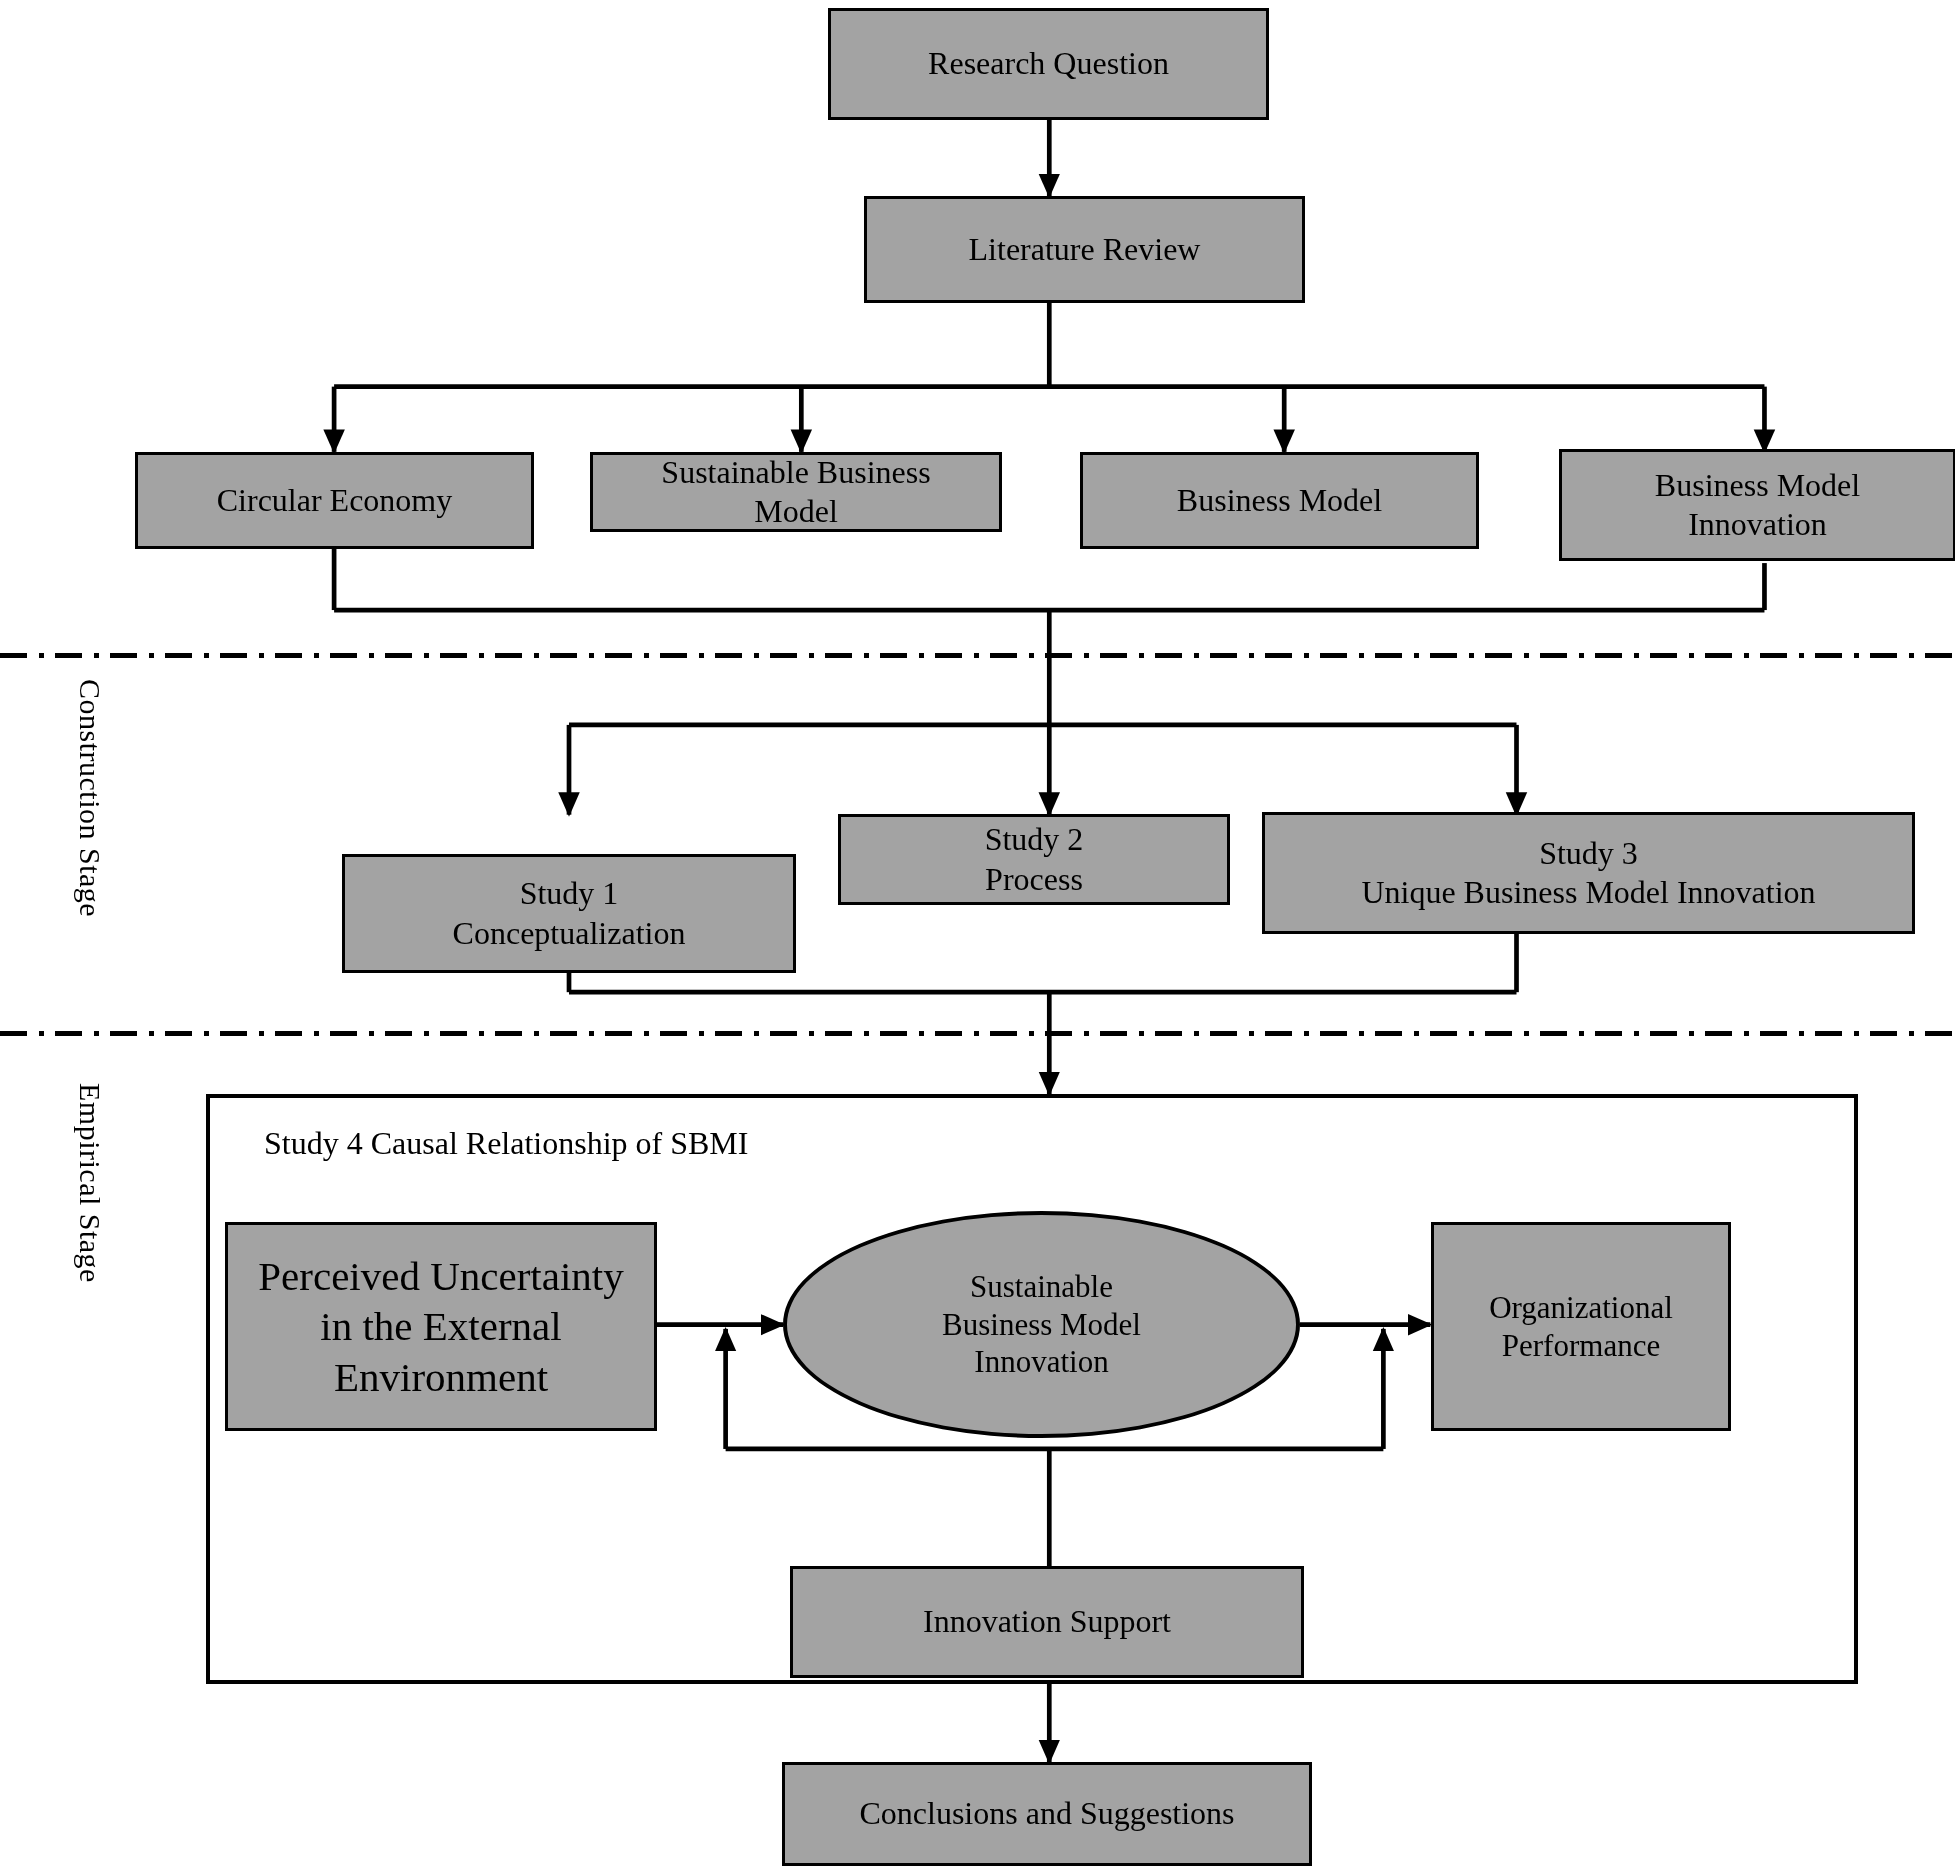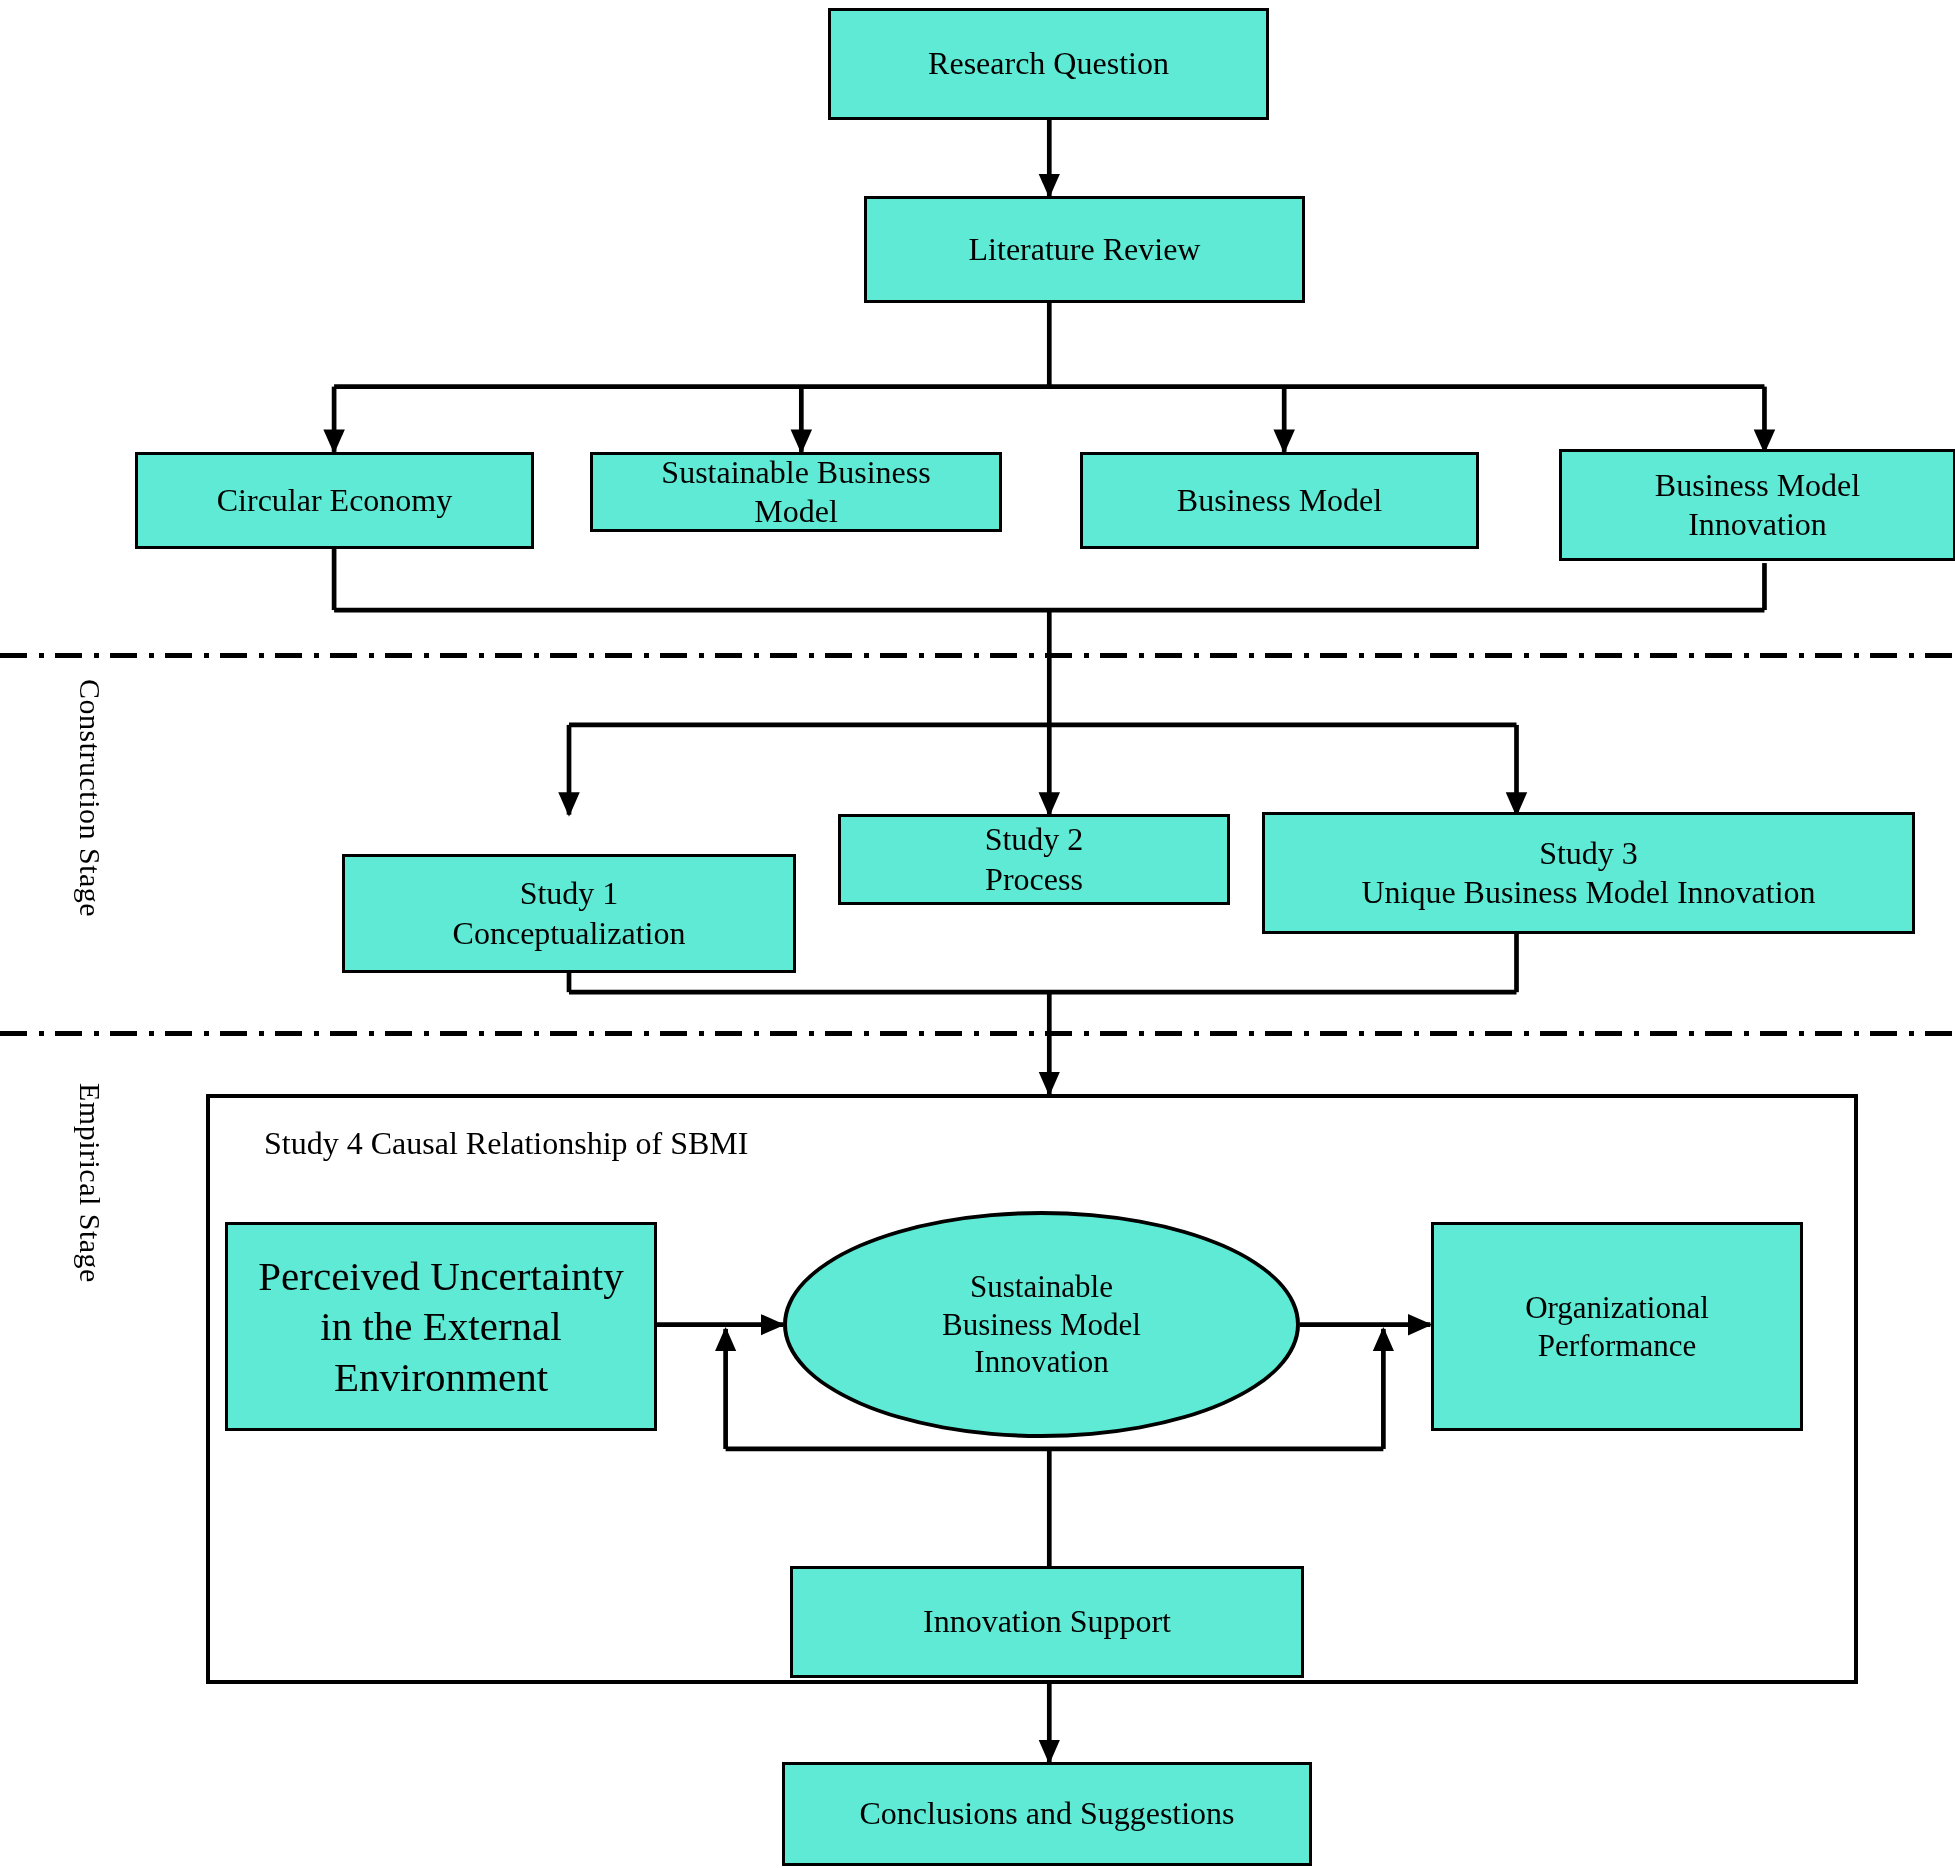--- a/index.html
+++ b/index.html
@@ -18,21 +18,21 @@
   svg#wires {
     position: absolute;
     top: 0; left: 0;
     width: 1955px;
     height: 1869px;
     pointer-events: none;
   }
   .node {
     position: absolute;
     box-sizing: border-box;
-    background: #5eead4;
+    background: #a3a3a3;
     border: 3.7px solid #000000;
     display: flex;
     align-items: center;
     justify-content: center;
     text-align: center;
     line-height: 1.22;
     color: #000000;
     font-size: 32px;
     white-space: pre-line;
     z-index: 3;
@@ -174,21 +174,21 @@
   <div class="container-title" style="left:264px; top:1125px;">Study 4 Causal Relationship of SBMI</div>
 
   <div class="node" style="left:225px; top:1222px; width:432px; height:209px; font-size:41px;">Perceived Uncertainty
 in the External
 Environment</div>
 
   <div class="node ellipse" style="left:783px; top:1211px; width:517px; height:227px; font-size:31px;">Sustainable
 Business Model
 Innovation</div>
 
-  <div class="node" style="left:1431px; top:1222px; width:372px; height:209px; font-size:31px;">Organizational
+  <div class="node" style="left:1431px; top:1222px; width:300px; height:209px; font-size:31px;">Organizational
 Performance</div>
 
   <div class="node" style="left:790px; top:1566px; width:514px; height:112px;">Innovation Support</div>
 
   <div class="node" style="left:782px; top:1762px; width:530px; height:104px;">Conclusions and Suggestions</div>
 
 </div>
 
 
 </body></html>

